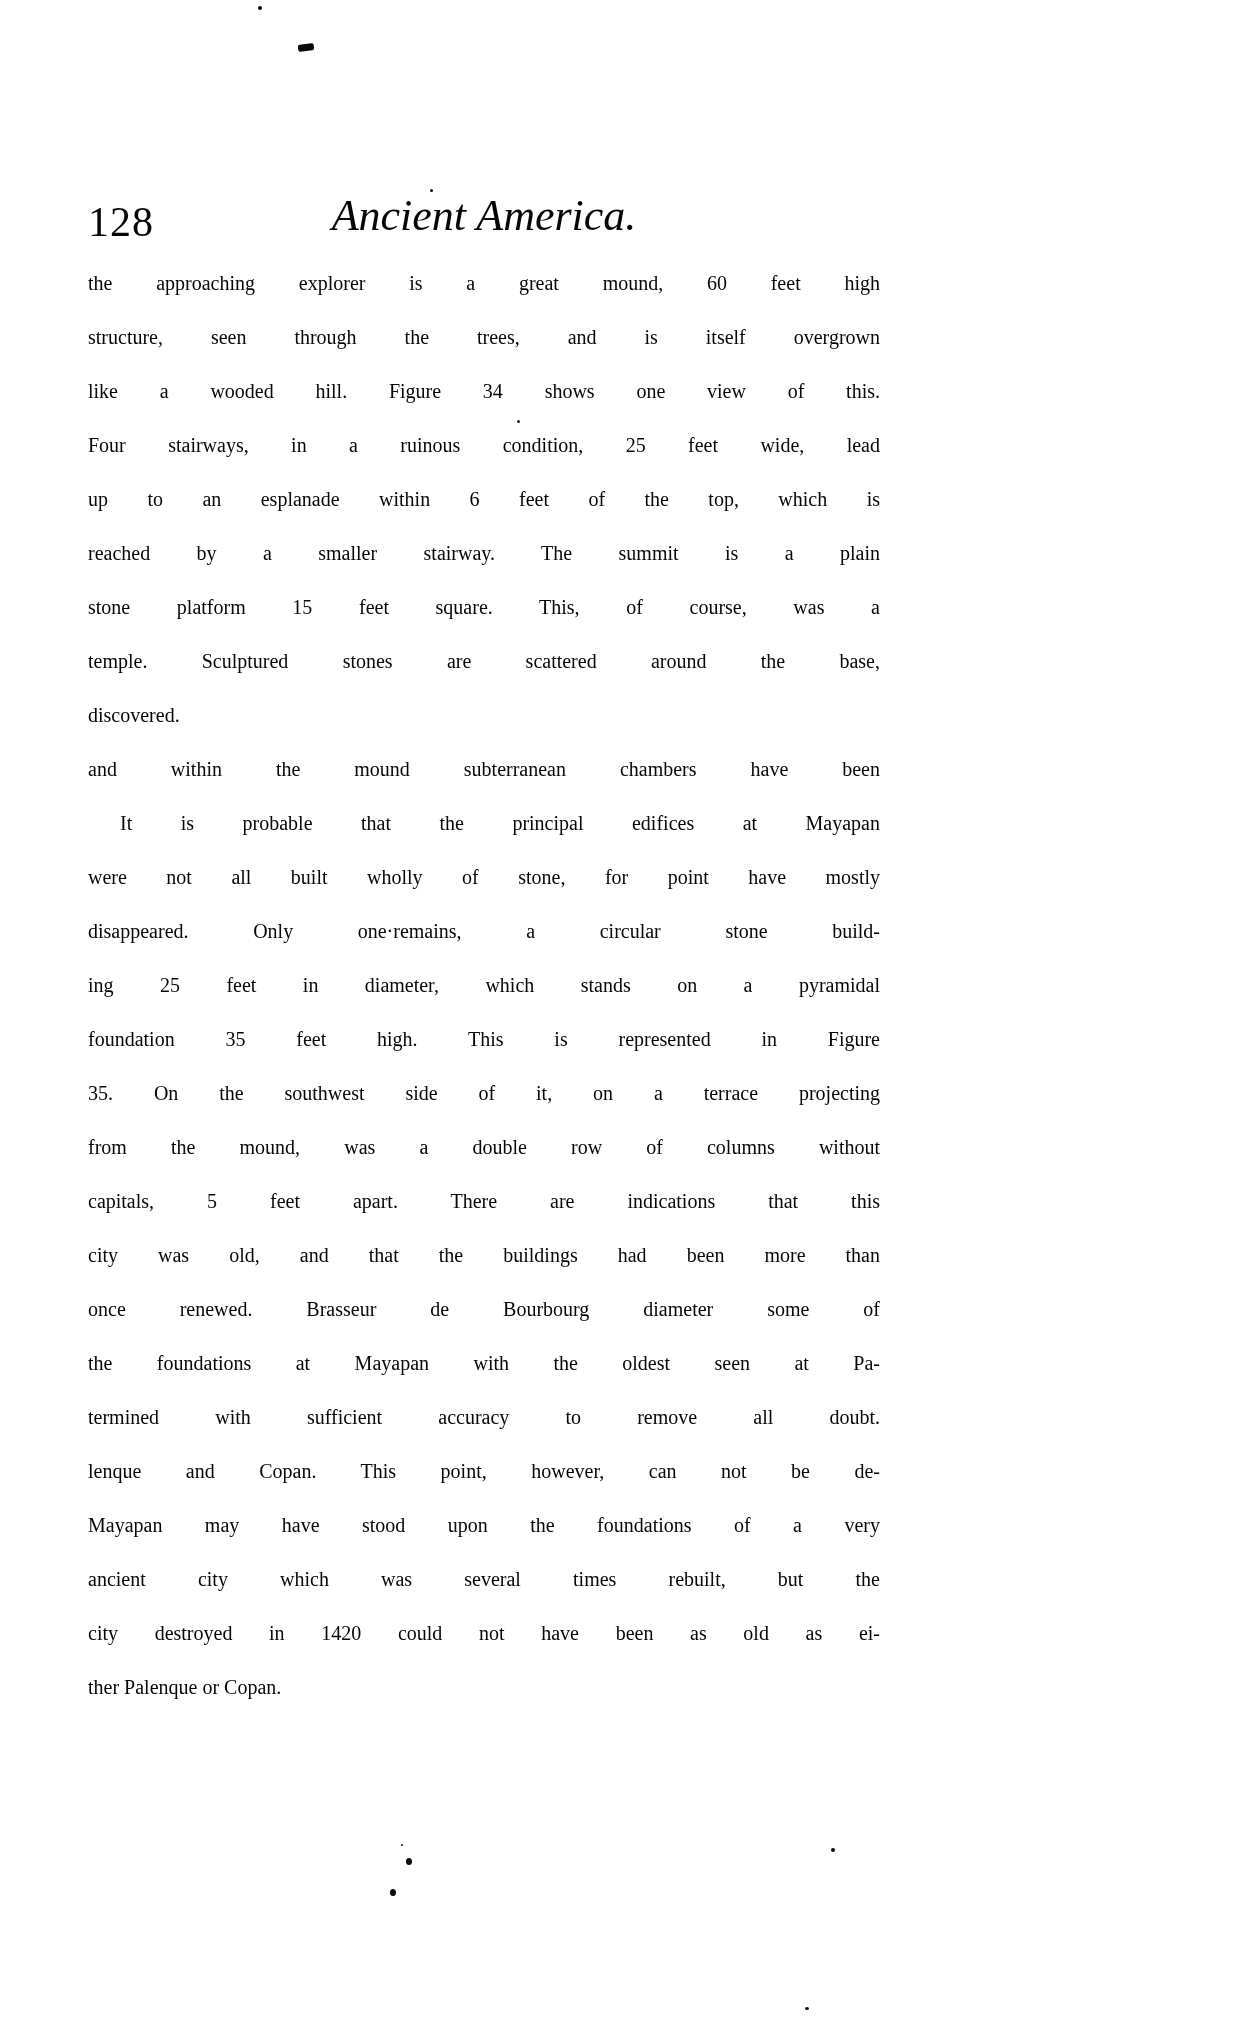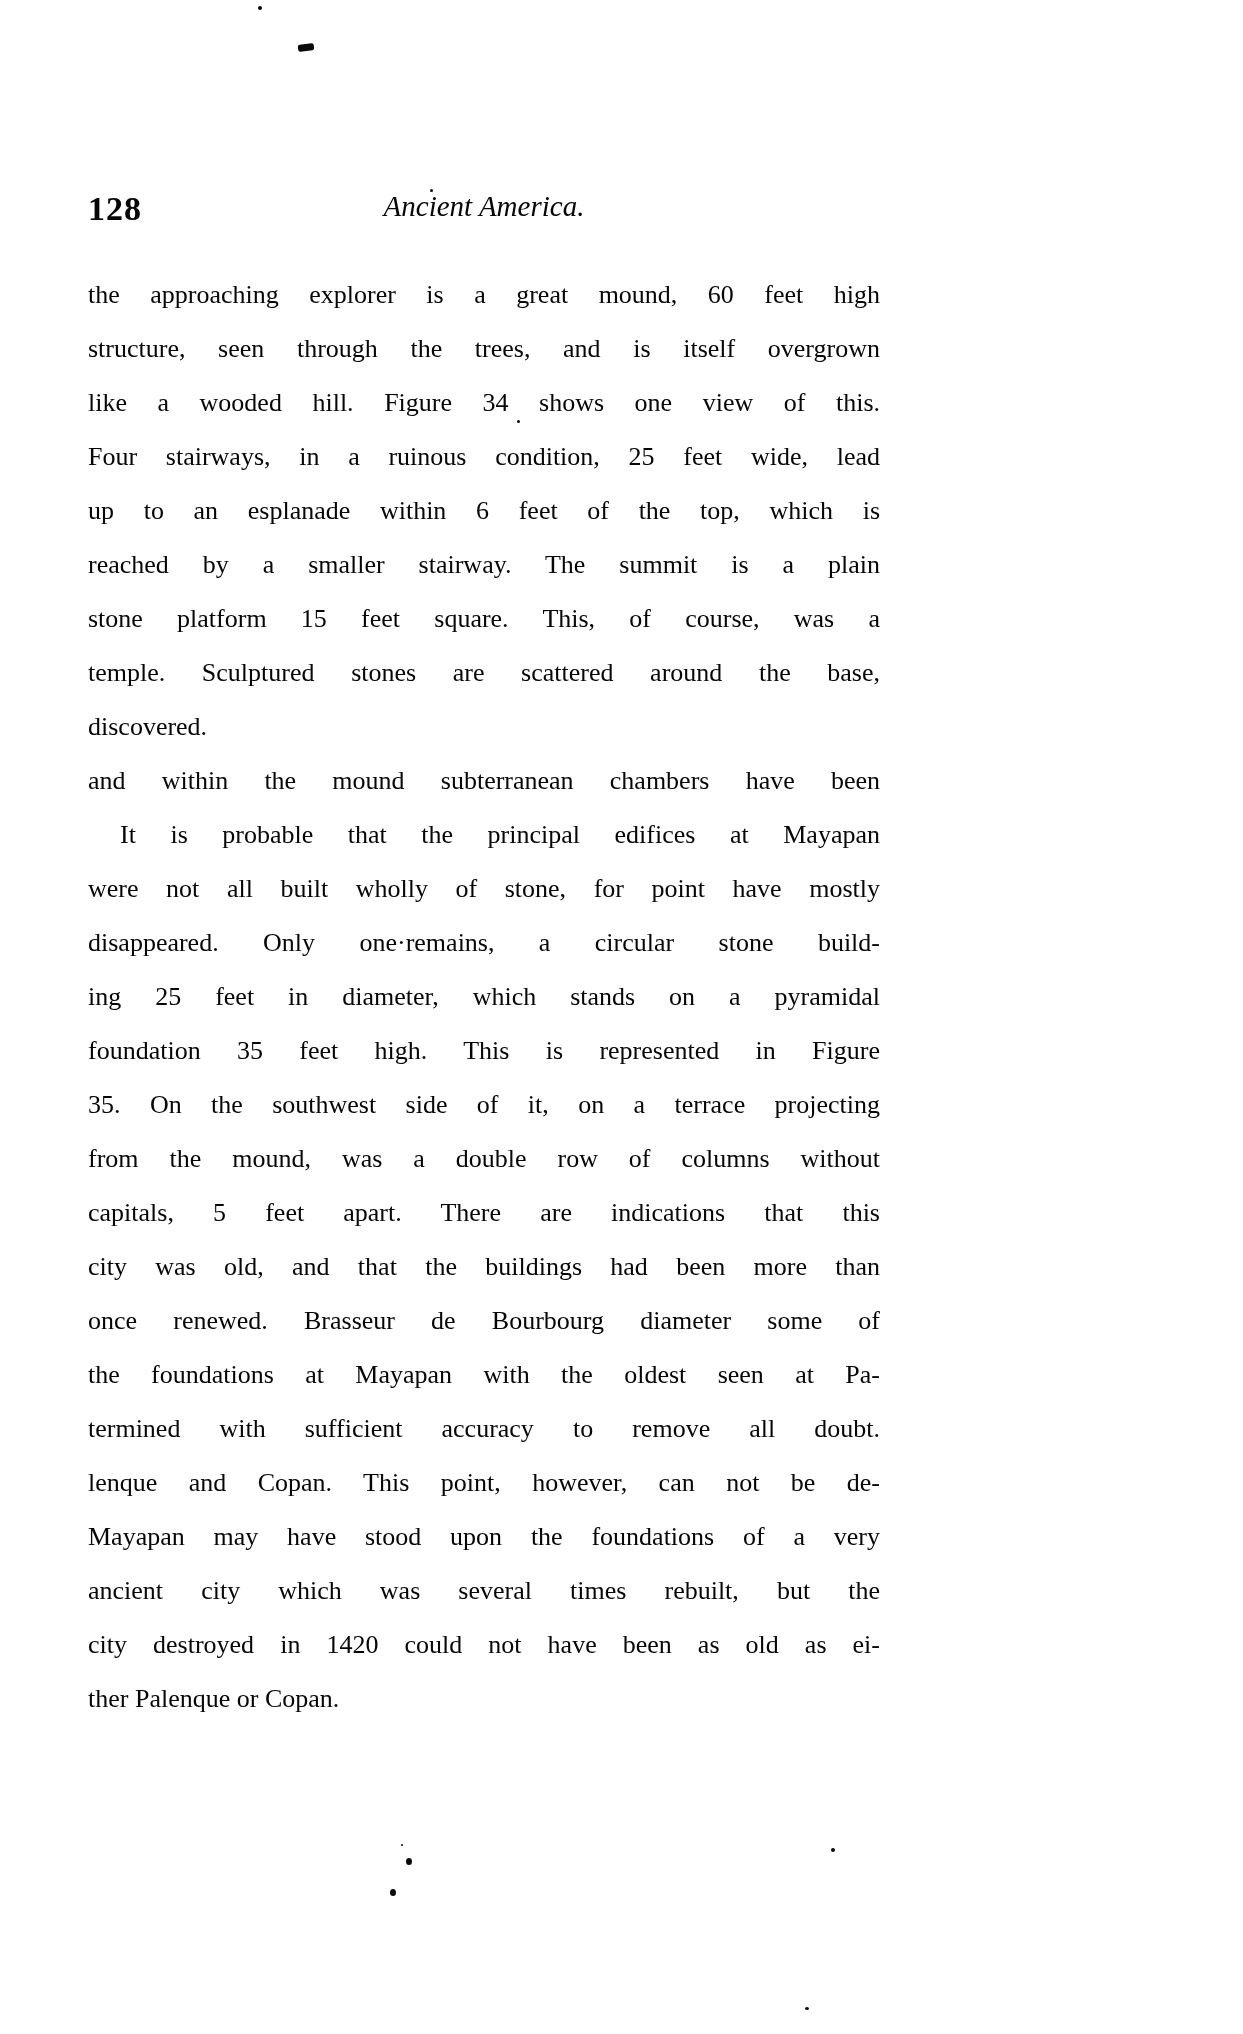--- a/index.html
+++ b/index.html
@@ -19,40 +19,39 @@
   .page-header {
     position: absolute;
     top: 190px;
     left: 88px;
     width: 792px;
     height: 44px;
   }
   .page-number {
     position: absolute;
     left: 0;
-    top: 0;
-    font-size: 34px;
+    top: 8px;
+    font-size: 42px;
     letter-spacing: 1px;
-    font-weight: bold;
   }
   .running-title {
     position: absolute;
     left: 0;
     right: 0;
     top: 0;
     text-align: center;
     font-style: italic;
-    font-size: 29px;
+    font-size: 44px;
   }
   .body-text {
     position: absolute;
-    top: 268px;
+    top: 256px;
     left: 88px;
     width: 792px;
-    font-size: 26px;
+    font-size: 20px;
     line-height: 54px;
   }
   .line {
     height: 54px;
     white-space: nowrap;
     text-align: justify;
     text-align-last: justify;
   }
   .line.end {
     text-align-last: left;

